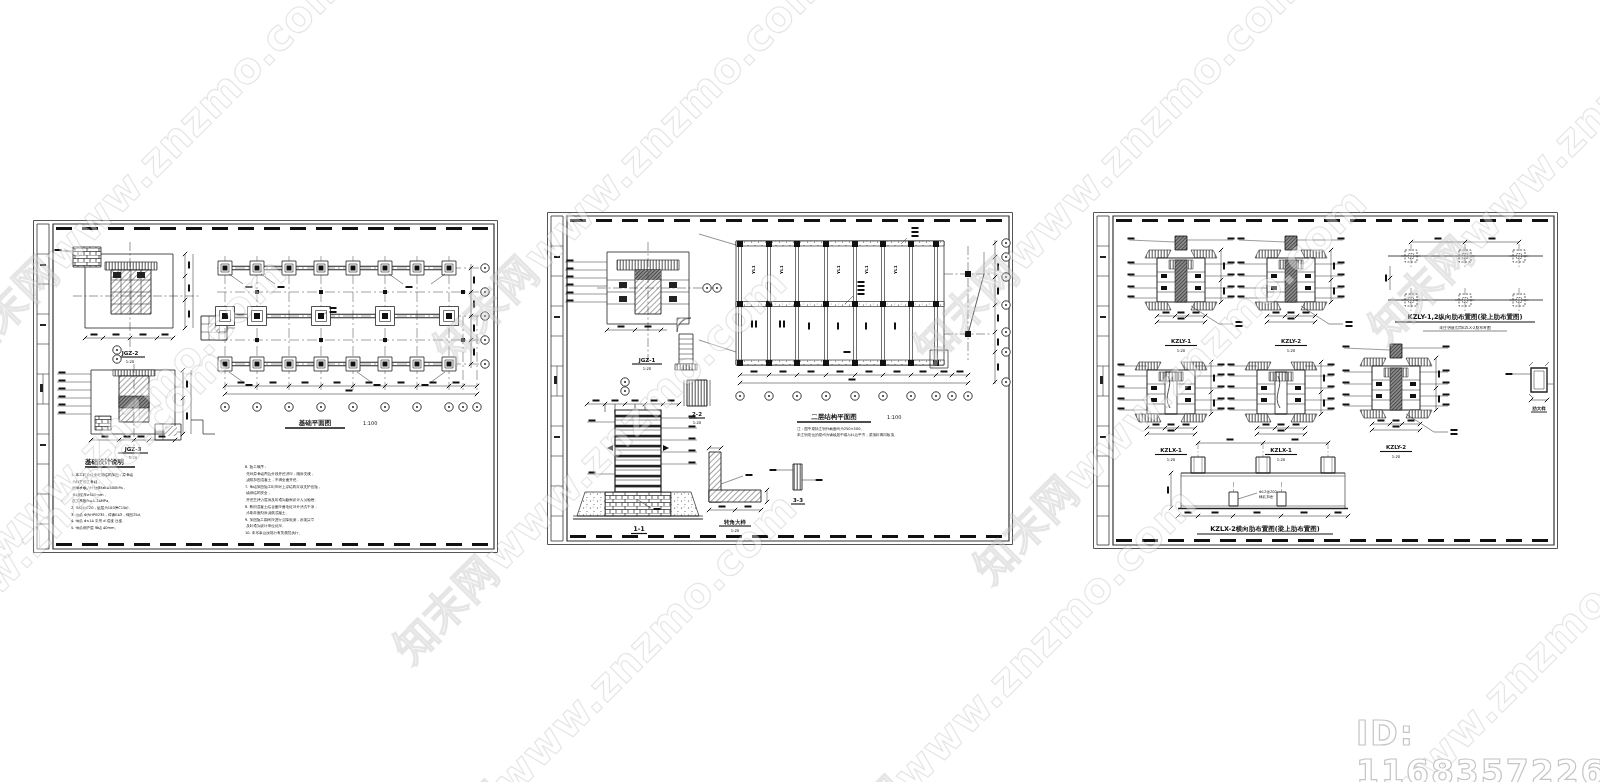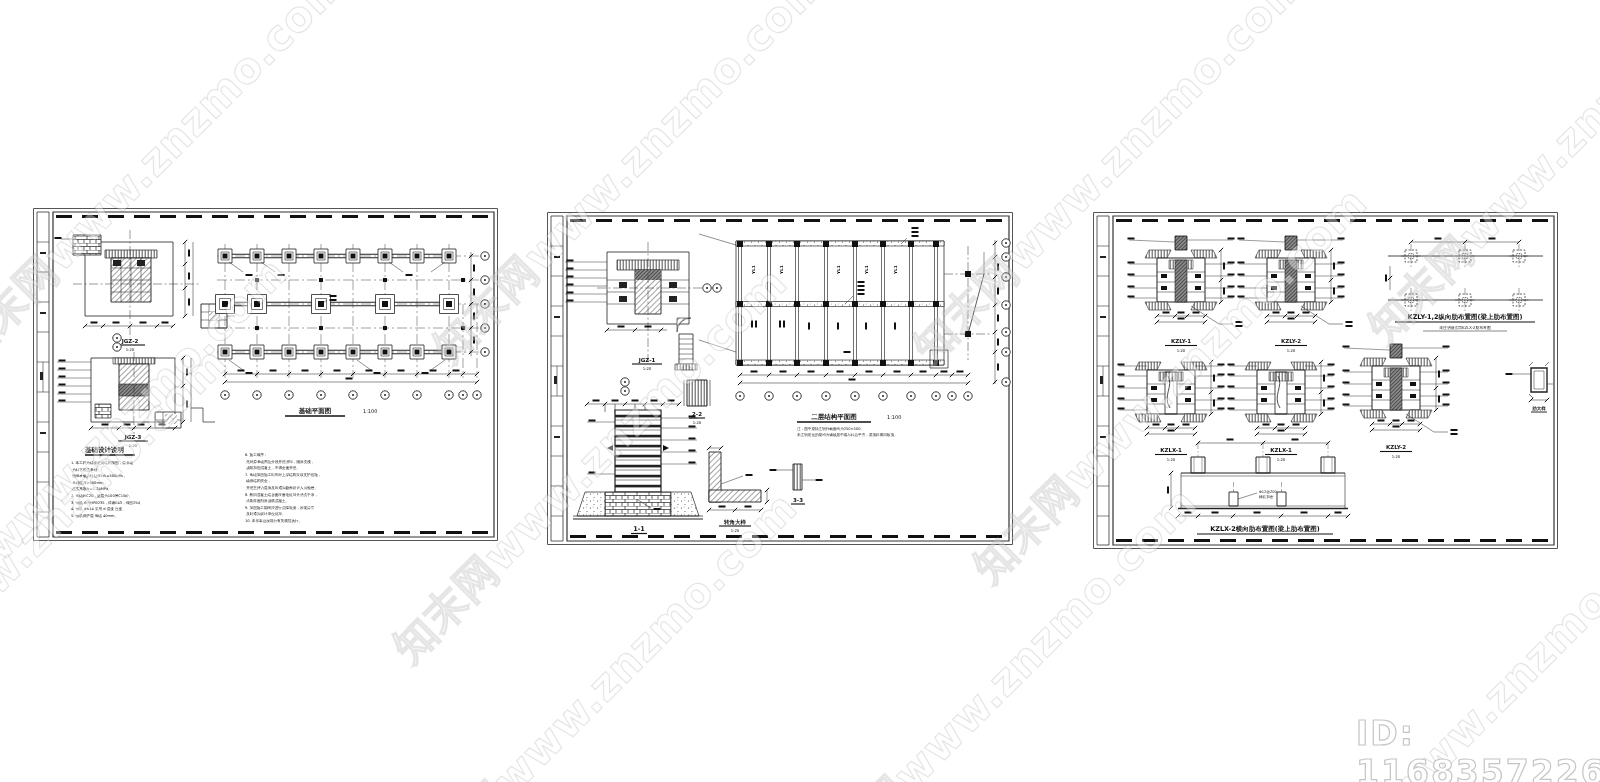--- a/index.html
+++ b/index.html
@@ -26,21 +26,21 @@
   .scale{font:5px "DejaVu Sans",sans-serif;fill:#111;}
   .bay{font:bold 4.2px "DejaVu Sans",sans-serif;fill:#111;}
   line,path,rect,polygon,polyline,circle{vector-effect:non-scaling-stroke;}
 </style>
 </head>
 <body>
 
 <div id="stage">
 
 
-  <div class="panel" style="left:33px;top:208px;width:465px;height:358px">
+  <div class="panel" style="left:33px;top:220px;width:465px;height:358px">
   <svg width="465" height="333" viewBox="0 0 465 333">
     <defs>
       <pattern id="h45" width="4" height="4" patternUnits="userSpaceOnUse" patternTransform="rotate(45)">
         <rect width="4" height="4" fill="#fff"></rect>
             <line x1="0" y1="0" x2="0" y2="4" stroke="#333" stroke-width="0.9"></line>
       </pattern>
       <pattern id="h45d" width="2.6" height="2.6" patternUnits="userSpaceOnUse" patternTransform="rotate(45)">
         <rect width="2.6" height="2.6" fill="#8a8a8a"></rect>
             <line x1="0" y1="0" x2="0" y2="2.6" stroke="#111" stroke-width="1"></line>
       </pattern>

